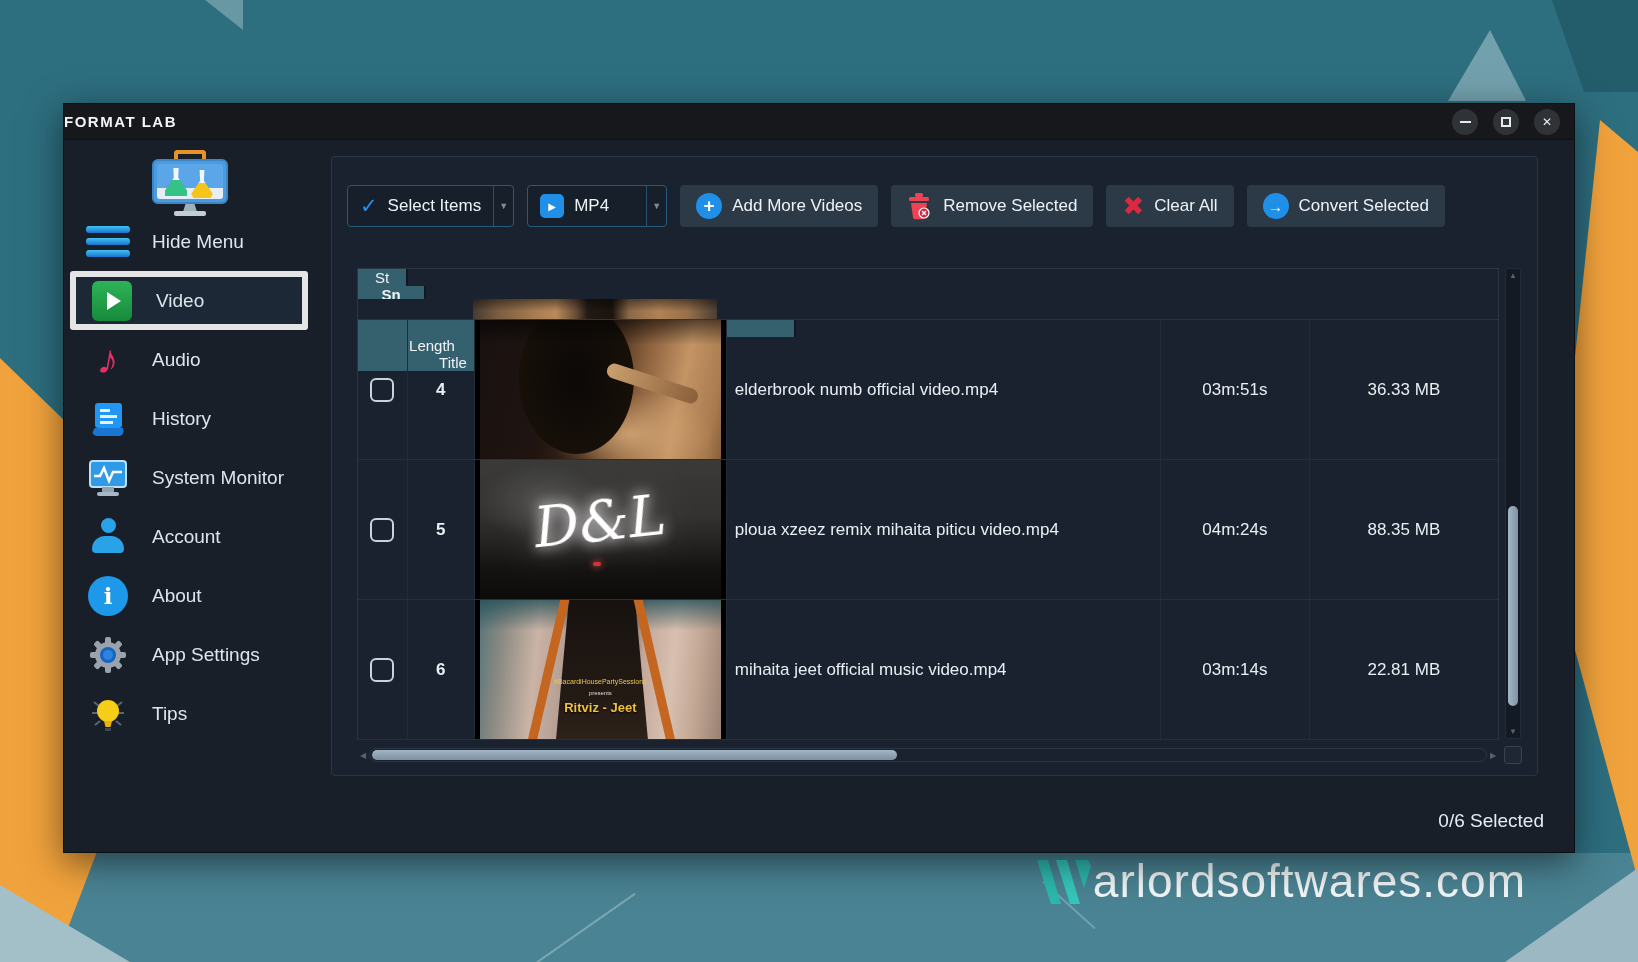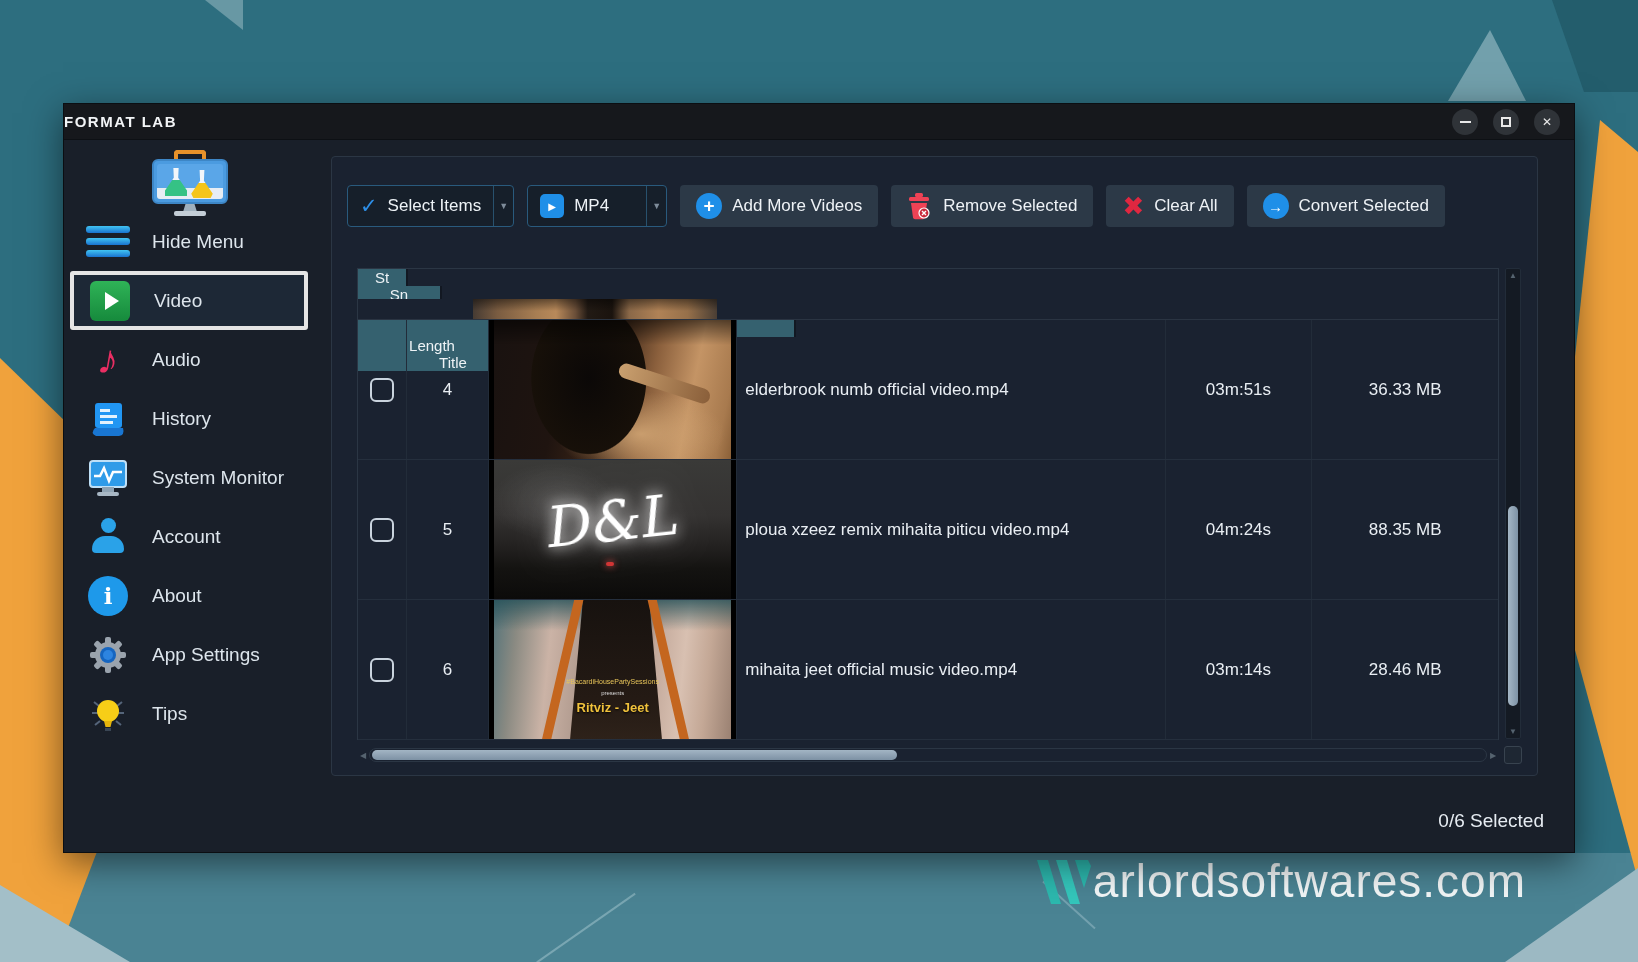--- a/index.html
+++ b/index.html
@@ -59,21 +59,21 @@
     background:linear-gradient(180deg,#f2f6fa 0 45%,#f5c51a 45%);
     clip-path:polygon(40% 0,60% 0,58% 38%,95% 85%,86% 100%,14% 100%,5% 85%,42% 38%); }
   .lg-stand { position:absolute; left:31px; top:54px; width:14px; height:8px; background:#9fb0bd;
     clip-path:polygon(18% 0,82% 0,100% 100%,0 100%); }
   .lg-base { position:absolute; left:22px; top:61px; width:32px; height:5px; border-radius:2px; background:#c3cdd6; }
 
   .menu { position:absolute; left:0; top:108px; width:254px; }
   .mitem { height:59px; display:flex; align-items:center; padding-left:22px; cursor:pointer; }
   .mitem .icon { width:44px; display:flex; justify-content:center; align-items:center; }
   .mitem .mlabel { margin-left:22px; font-size:19px; color:#dde5ec; }
-  .mitem.selected { margin:0 10px 0 6px; padding-left:14px; border:4px solid #e5e5e5;
+  .mitem.selected { margin:0 10px 0 6px; padding-left:14px; border:6px solid #e5e5e5;
     background:#1d2836; border-radius:3px; }
   .ham { display:flex; flex-direction:column; gap:5px; }
   .ham i { width:44px; height:7px; border-radius:3px; background:linear-gradient(180deg,#41c3f2,#1973cf); }
   .vicon { width:40px; height:40px; border-radius:6px; background:linear-gradient(180deg,#2fb357,#168a3c);
     display:flex; align-items:center; justify-content:center; }
   .vicon .tri { width:0; height:0; border-left:14px solid #fff; border-top:9px solid transparent;
     border-bottom:9px solid transparent; margin-left:4px; }
   .note { font-size:42px; color:#ea2e63; font-weight:bold; transform:rotate(10deg); line-height:1; }
   .person { width:34px; height:38px; }
   .person .head { width:15px; height:15px; border-radius:50%; background:#2aa2e8; margin:0 auto; }
@@ -105,21 +105,21 @@
   .pluscirc { font-size:19px; }
   .convcirc { font-size:15px; }
   .clearx { color:#e02740; font-size:26px; font-weight:bold; line-height:1; }
 
   
   .table { position:absolute; left:25px; top:111px; width:1142px; border:1px solid #2b3644; border-bottom:none; }
   .thead { display:flex; height:30px;flex-direction:column; }
   .th { background:#35616f; color:#eef3f6; font-size:15px; display:flex; align-items:center;
     justify-content:center; border-right:2px solid #121822; }
   .th:last-child { border-right:none; }
-  .w-st{width:50px;} .w-sn{width:84px;} .w-th{width:254px;} .w-ti{width:438px;} .w-le{width:150px;} .w-si{width:190px;}
+  .w-st{width:50px;} .w-sn{width:68px;font-weight:bold;} .w-th{width:254px;} .w-ti{width:438px;} .w-le{width:150px;} .w-si{width:190px;}
   .sliver { position:relative; height:21px; border-bottom:1px solid #2a3442; background:#1a2230; }
   .sliver .simg { position:absolute; left:115px; width:244px; top:0; bottom:0;
     background:linear-gradient(180deg,rgba(0,0,0,.45),rgba(0,0,0,0) 60%),
       linear-gradient(90deg,#463b33 0%,#7a5c41 10%,#a87e53 26%,#b8895a 34%,#6a4e38 42%,#221a14 47%,#1a130e 57%,#8a6848 64%,#b08256 76%,#96704a 88%,#4a3e34 100%); }
   .row { height:140px; display:flex; border-bottom:1px solid #252f3d; background:#1a2230; }
   .td { display:flex; align-items:center; justify-content:center; color:#e9eef3; font-size:17px;
     border-right:1px solid #222c39; }
   .td:last-child { border-right:none; }
   .td.titlecell { justify-content:flex-start; padding-left:8px; }
   .td.thumbcell { padding:0; position:relative; background:#000; }
@@ -423,21 +423,21 @@
               <div class="sil"></div>
               <div class="obar b1"></div>
               <div class="obar b2"></div>
               <div class="cap1">#BacardiHousePartySessions</div>
               <div class="cap2">presents</div>
               <div class="cap3">Ritviz - Jeet</div>
             </div>
           </div>
           <div class="td w-ti titlecell">mihaita jeet official music video.mp4</div>
           <div class="td w-le">03m:14s</div>
-          <div class="td w-si">28.46 MB</div>
+          <div class="td w-si">22.81 MB</div>
         </div>
       </div>
 
       <div class="vscroll">
         <div class="vs-up">▲</div>
         <div class="vs-thumb"></div>
         <div class="vs-down">▼</div>
       </div>
 
       <div class="hscroll">

